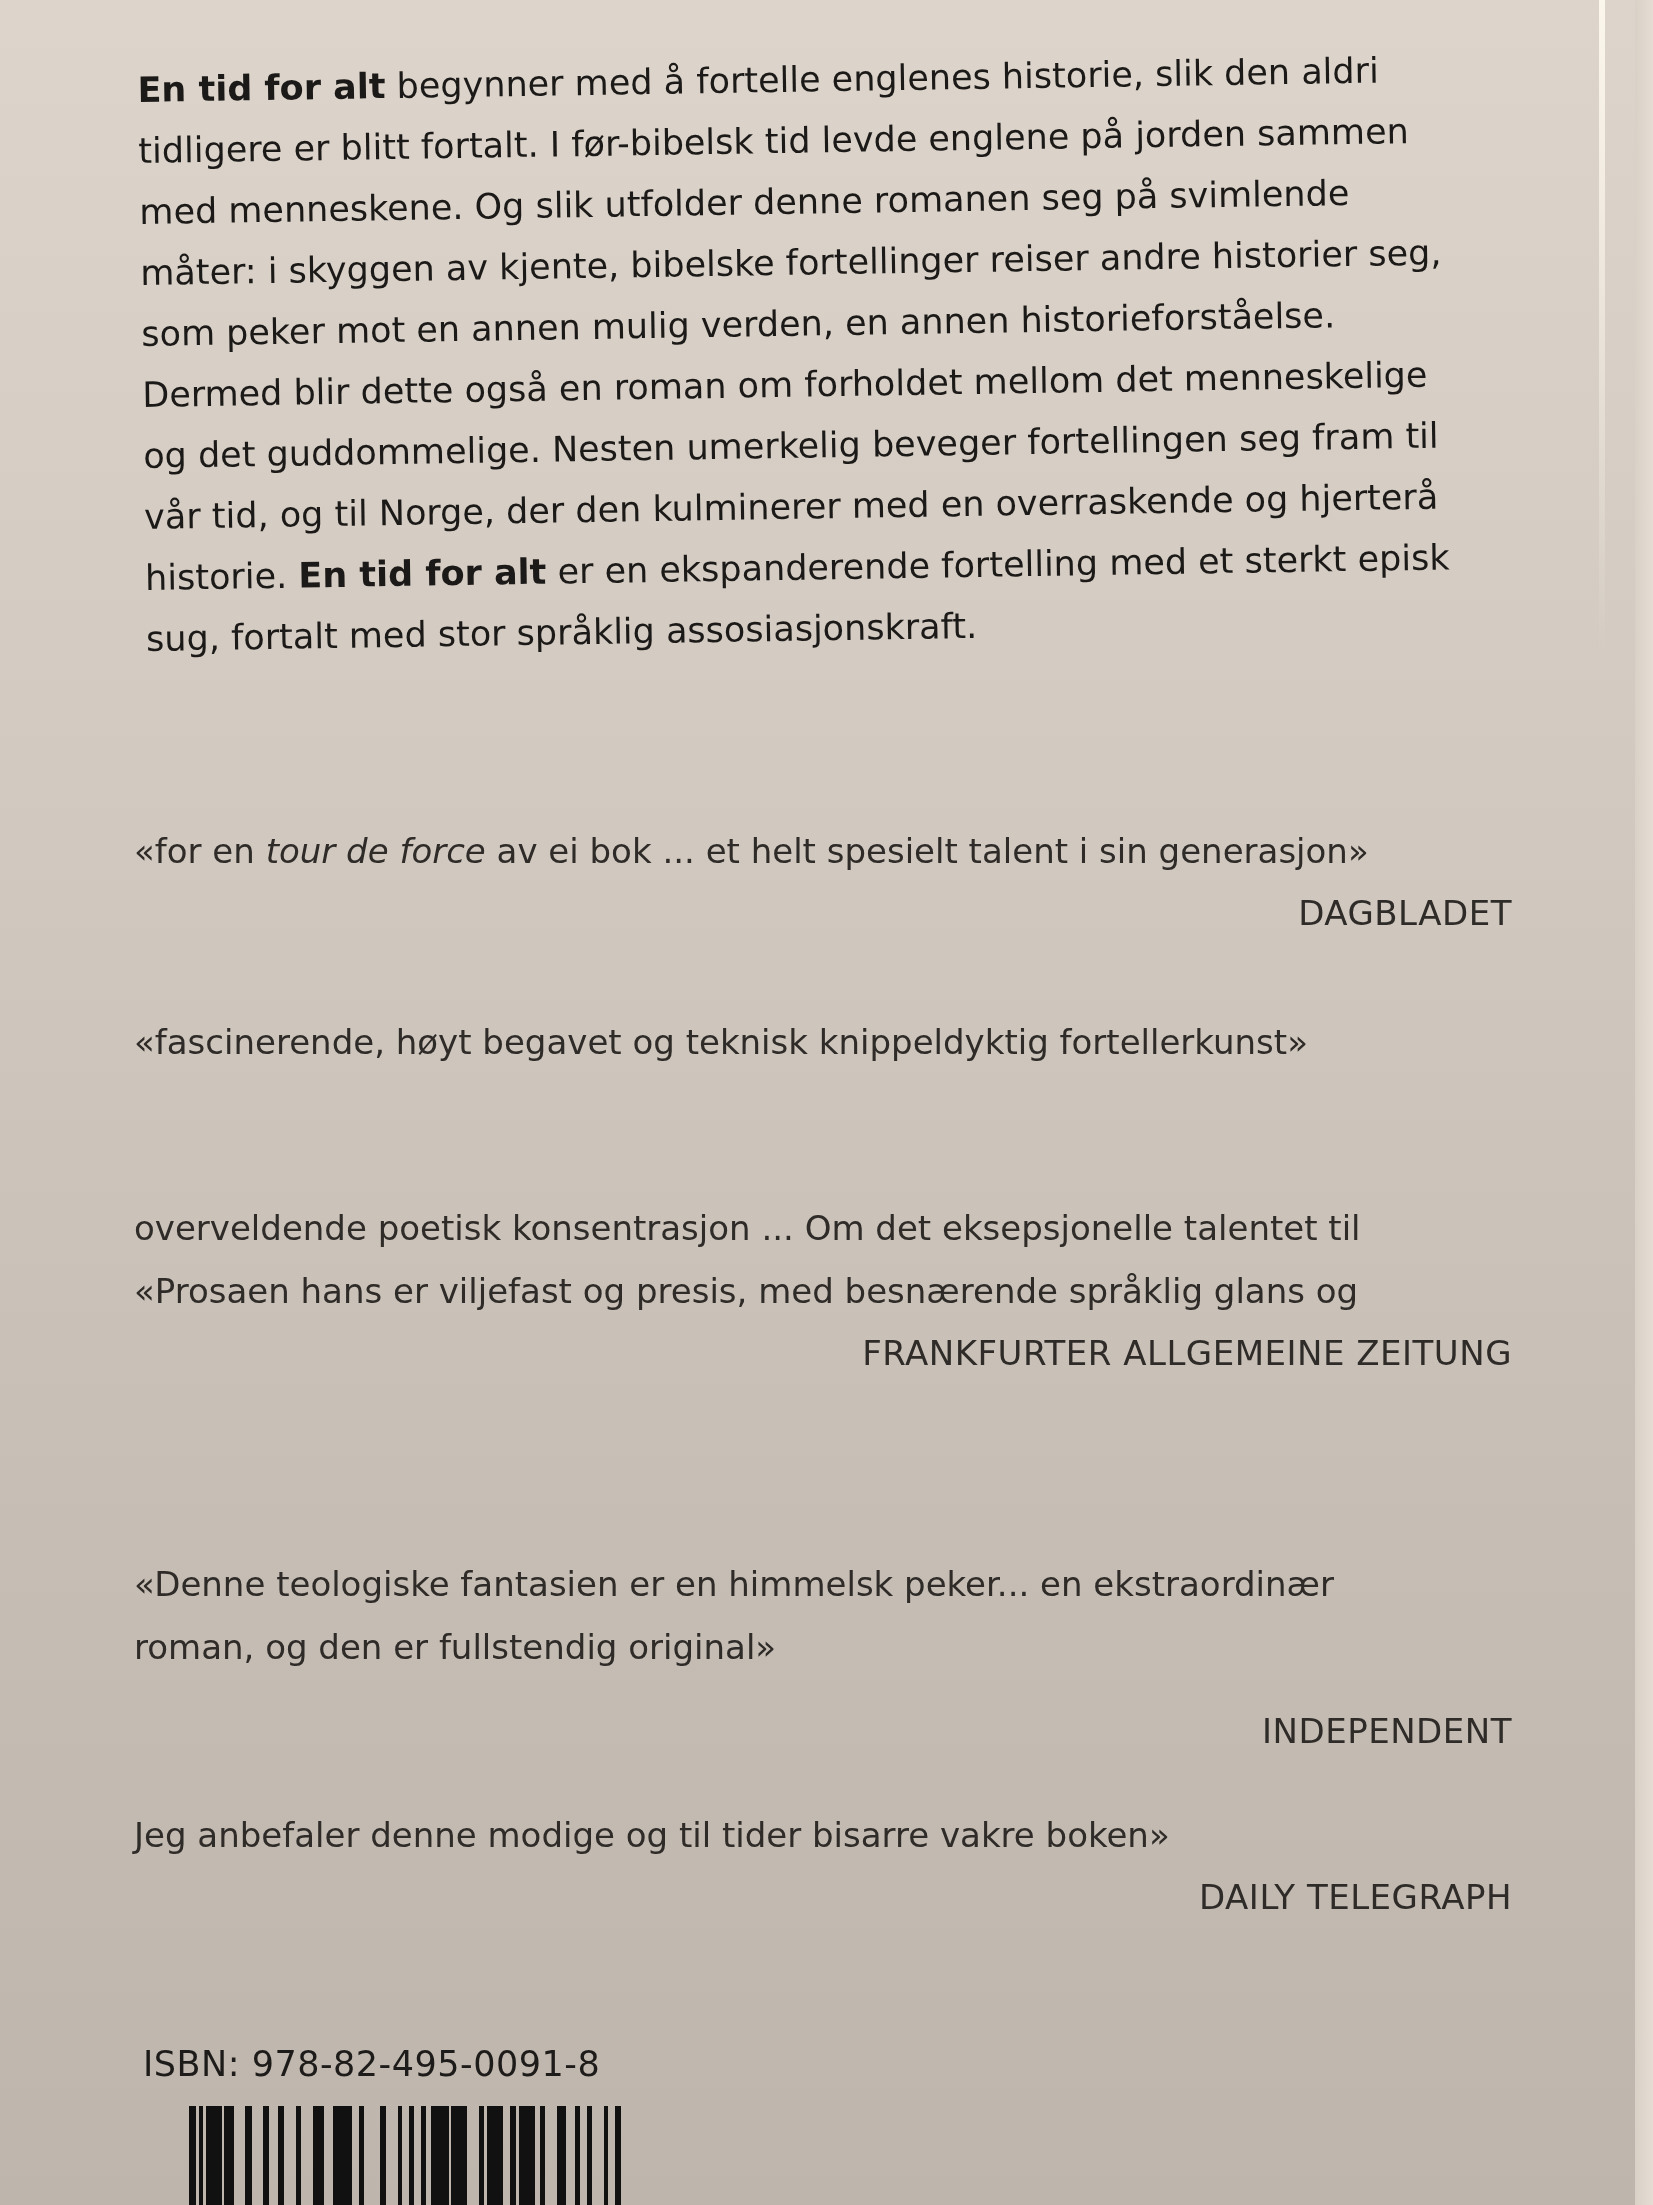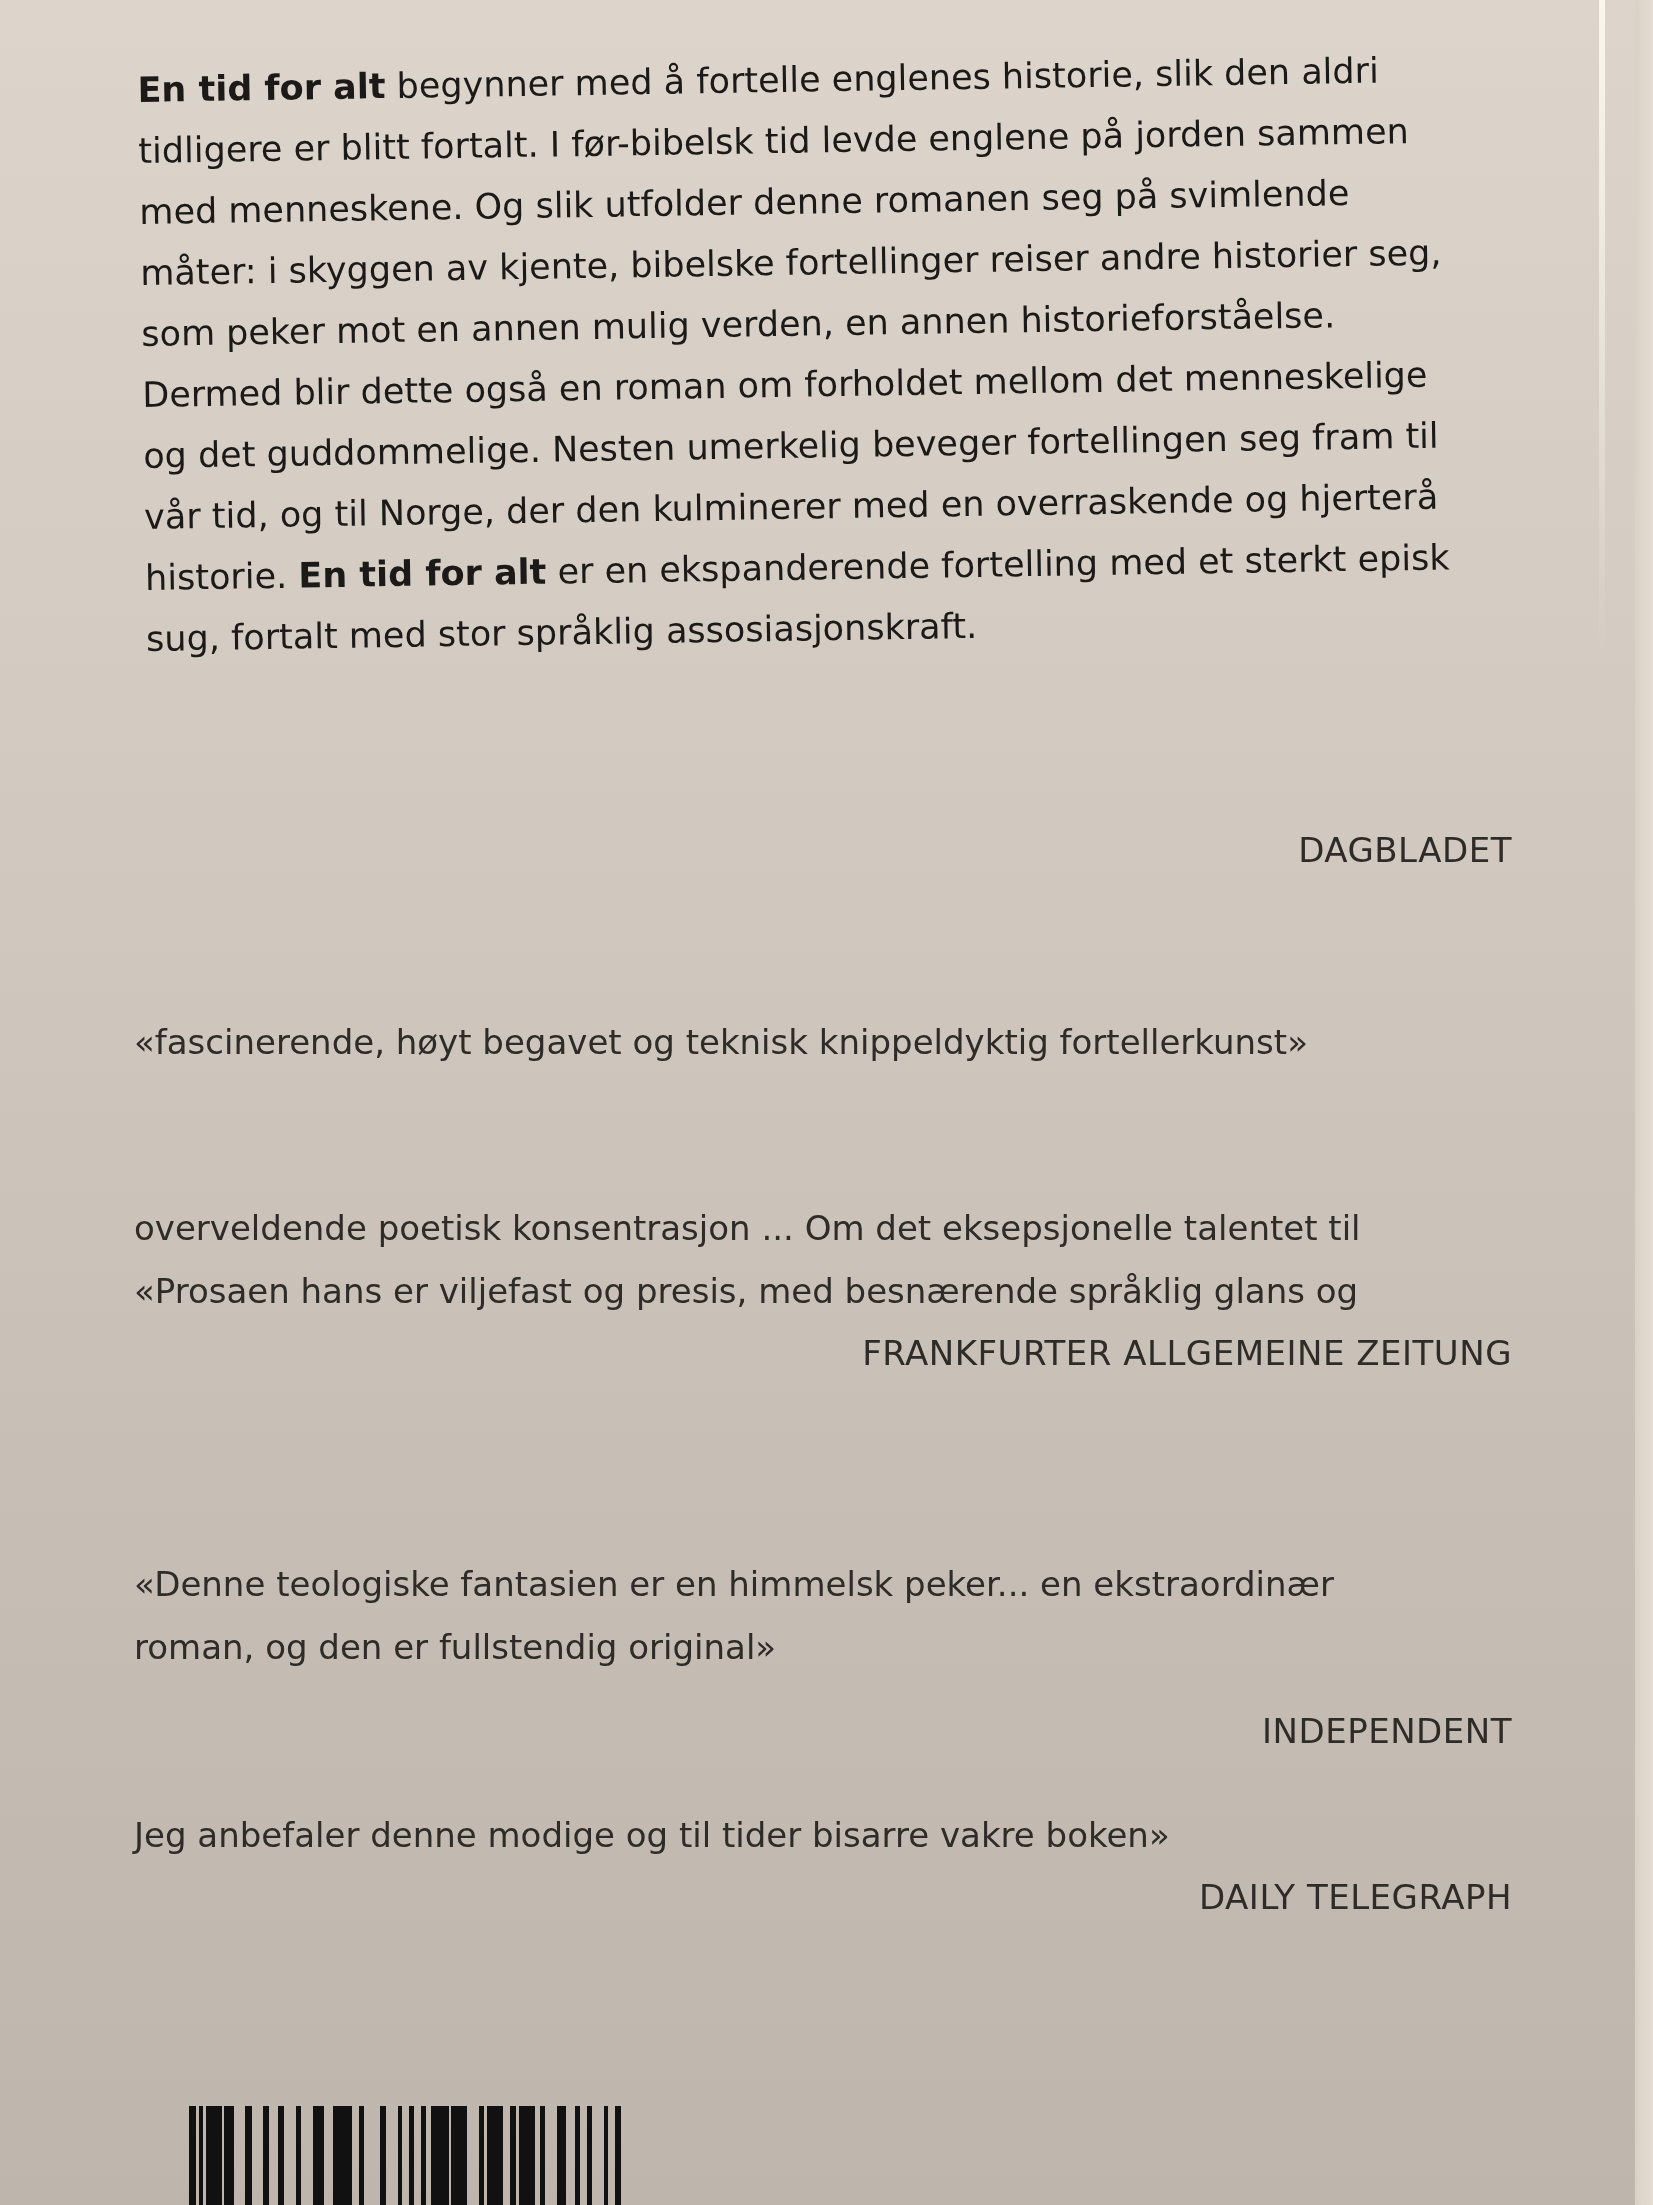--- a/index.html
+++ b/index.html
@@ -119,20 +119,21 @@
     <span class="line">som peker mot en annen mulig verden, en annen historieforståelse.</span>
     <span class="line">Dermed blir dette også en roman om forholdet mellom det menneskelige</span>
     <span class="line">og det guddommelige. Nesten umerkelig beveger fortellingen seg fram til</span>
     <span class="line">vår tid, og til Norge, der den kulminerer med en overraskende og hjerterå</span>
     <span class="line"><span>historie. </span><b>En tid for alt</b><span> er en ekspanderende fortelling med et sterkt episk</span></span>
     <span class="line">sug, fortalt med stor språklig assosiasjonskraft.</span>
   </div>
 
   <div class="quotes">
     <div class="quote-block q1">
+      <span class="quote-line"><span>«for en </span><em>tour de force</em><span> av ei bok ... et helt spesielt talent i sin generasjon»</span></span>
       <span class="quote-source">DAGBLADET</span>
     </div>
 
     <div class="quote-block q2">
       <span class="quote-line">«fascinerende, høyt begavet og teknisk knippeldyktig fortellerkunst»</span>
     </div>
 
     <div class="quote-block q3">
       <span class="quote-line">overveldende poetisk konsentrasjon ... Om det eksepsjonelle talentet til</span>
       <span class="quote-line">«Prosaen hans er viljefast og presis, med besnærende språklig glans og</span>
@@ -144,20 +145,21 @@
       <span class="quote-line">roman, og den er fullstendig original»</span>
       <span class="quote-source">INDEPENDENT</span>
     </div>
 
     <div class="quote-block q5">
       <span class="quote-line">Jeg anbefaler denne modige og til tider bisarre vakre boken»</span>
       <span class="quote-source">DAILY TELEGRAPH</span>
     </div>
   </div>
 
+  <div class="isbn">ISBN: 978-82-495-0091-8</div>
   <div class="barcode" id="barcode">
       <div class="bar" style="width: 6.9px;"></div>
       <div class="bar" style="width: 3.4px; background: transparent;"></div>
       <div class="bar" style="width: 3.4px;"></div>
       <div class="bar" style="width: 3.4px; background: transparent;"></div>
       <div class="bar" style="width: 16px;"></div>
       <div class="bar" style="width: 2.3px; background: transparent;"></div>
       <div class="bar" style="width: 9.2px;"></div>
       <div class="bar" style="width: 11.5px; background: transparent;"></div>
       <div class="bar" style="width: 6.9px;"></div>

